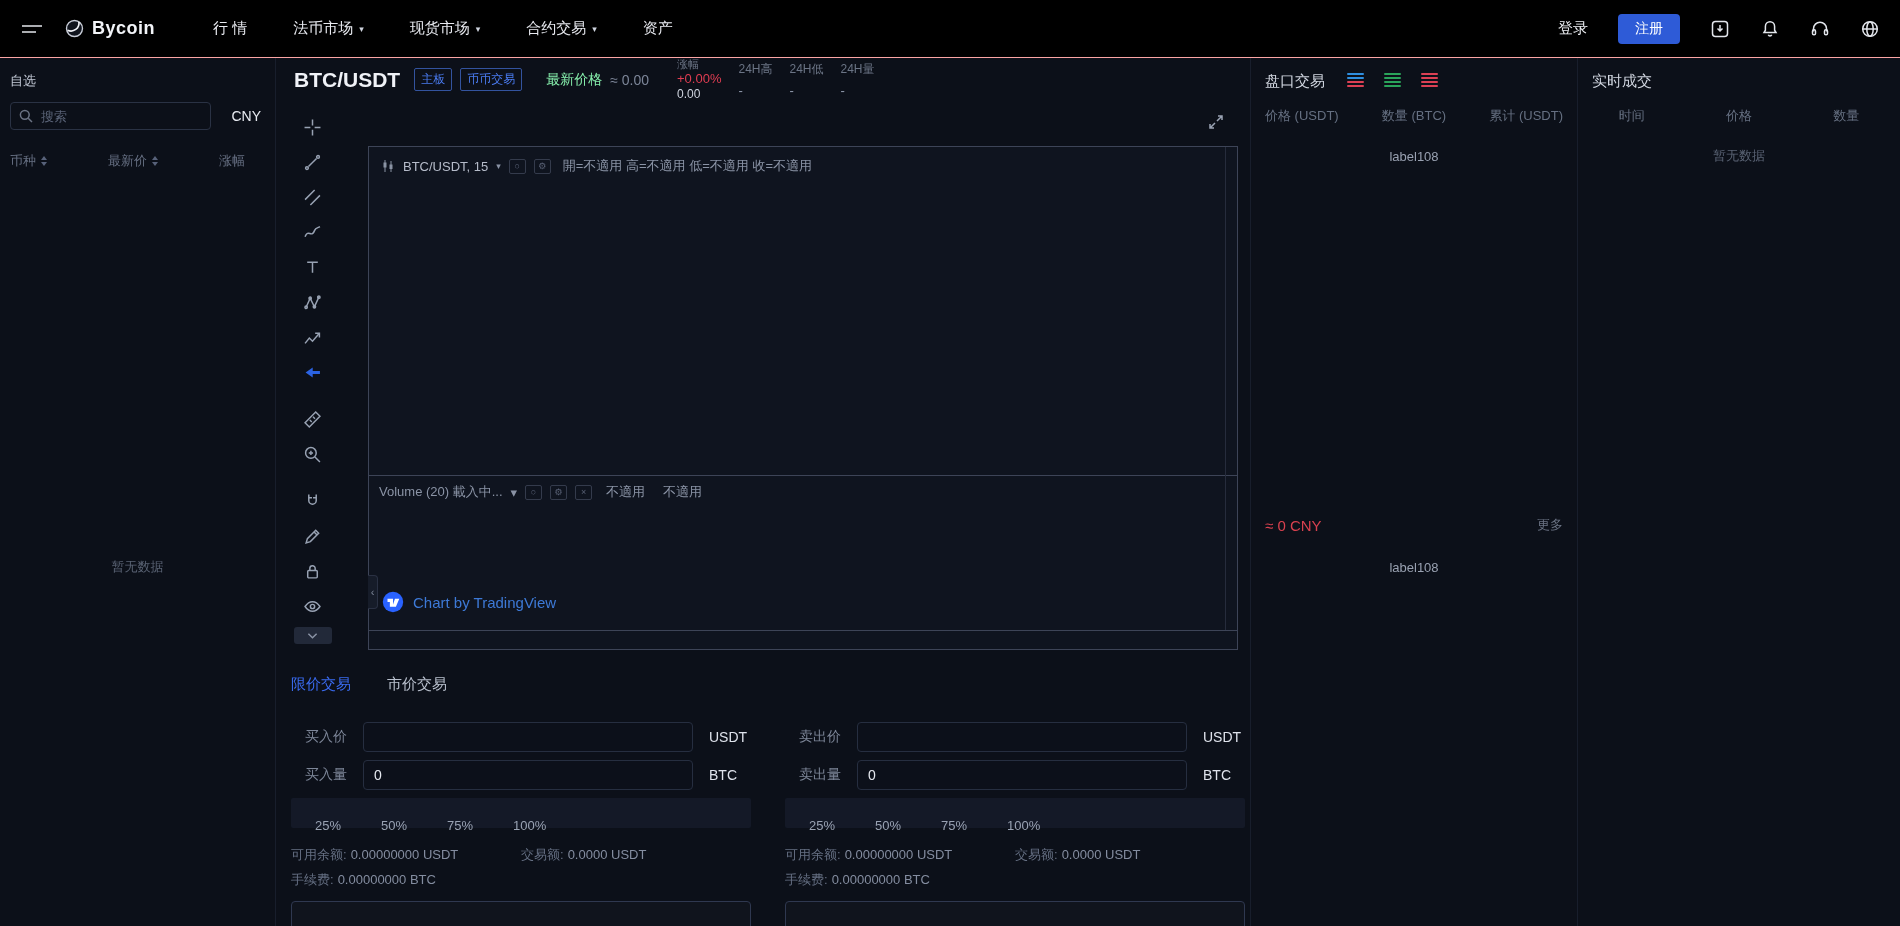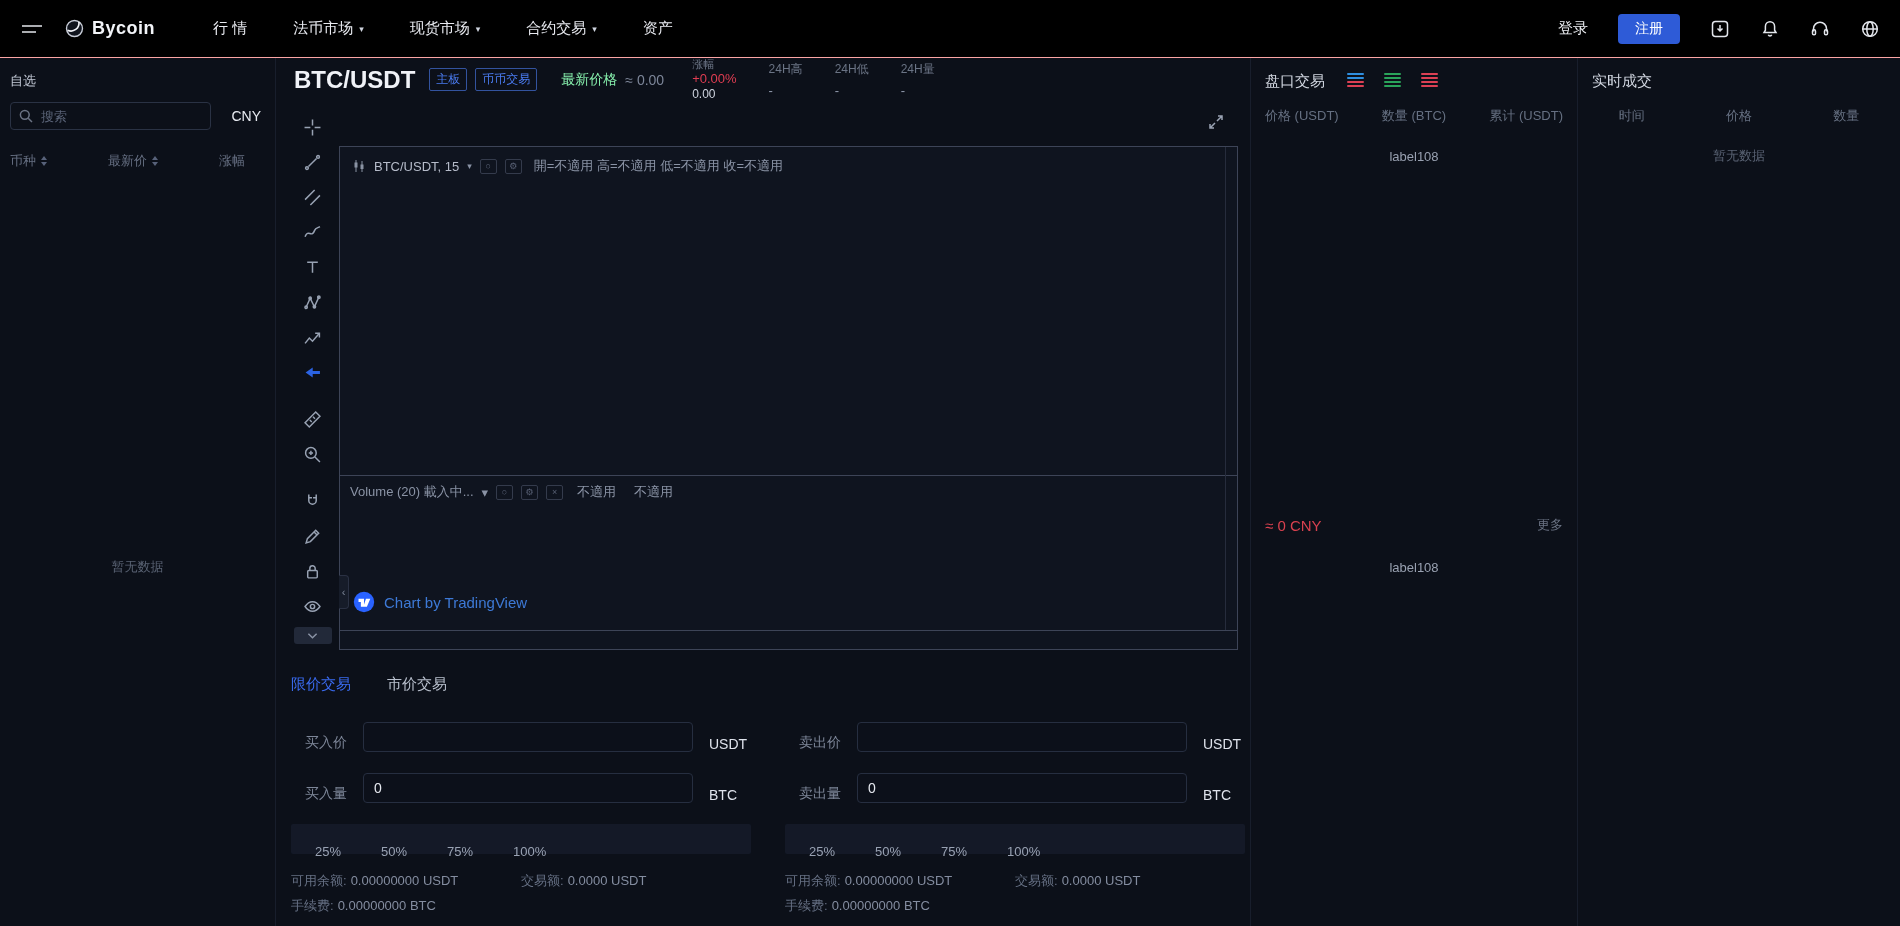--- a/index.html
+++ b/index.html
@@ -62,37 +62,37 @@
   }
   .hcol { display:flex; align-items:center; cursor:pointer; }
   .sorter { display:inline-flex; flex-direction:column; gap:2px; margin-left:5px; }
   .sorter i { width:0; height:0; border-left:3.5px solid transparent; border-right:3.5px solid transparent; }
   .sorter .up { border-bottom:4px solid #58627a; }
   .sorter .dn { border-top:4px solid #58627a; }
   .watchlist .empty-text { margin-top:388px; }
 
   
   .market-header { display:flex; align-items:center; height:51px; padding-left:18px; }
-  .pair { font-size:24px; font-weight:bold; color:#f0f2f7; margin-right:14px; }
+  .pair { font-size:21px; font-weight:bold; color:#f0f2f7; margin-right:14px; }
   .badge {
     font-size:12px; color:#4a7bf0; border:1px solid #33539e; border-radius:2px;
     padding:2px 6px; margin-right:8px; white-space:nowrap;
   }
   .lp-label { margin-left:16px; font-size:14px; color:#86efac; }
   .lp-value { margin-left:8px; font-size:14px; color:#7d8699; }
   .change-stack { margin-left:28px; display:flex; flex-direction:column; line-height:1.2; }
   .s-label { font-size:11px; color:#6b7485; }
   .chg-pct { font-size:13px; color:#e03d52; }
   .chg-val { font-size:12px; color:#cfd4df; }
-  .stat { margin-left:32px; display:flex; flex-direction:column; gap:5px; }
+  .stat { margin-left:17px; display:flex; flex-direction:column; gap:5px; }
   .stat .s-label { font-size:12px; }
   .stat .s-val { font-size:13px; color:#949db0; }
 
   
-  .chart-row { display:flex; height:552px; padding-left:10px; }
+  .chart-row { display:flex; height:552px; padding-left:10px;gap:29px; }
   .tv-toolbar { width:53px; display:flex; flex-direction:column; align-items:center; padding-top:12px; gap:7px; }
   .tvicon { width:28px; height:28px; display:flex; align-items:center; justify-content:center; cursor:pointer; border-radius:3px; }
   .tvicon svg { stroke:#98a2b3; fill:none; stroke-width:1.4; }
   .tvicon.gap-before { margin-top:12px; }
   .tb-more {
     margin-top:auto; margin-bottom:6px; width:38px; height:17px; background:#222939;
     border-radius:3px; display:flex; align-items:center; justify-content:center; cursor:pointer;
   }
   .tb-more svg { stroke:#8a93a5; fill:none; stroke-width:1.6; }
 
@@ -123,21 +123,21 @@
   .tv-attr { position:absolute; left:13px; bottom:36px; display:flex; align-items:center; gap:9px; cursor:pointer; }
   .tv-attr span.txt { color:#3d79d6; font-size:15px; }
 
   
   .trade-panel { margin-top:18px; }
   .trade-tabs { display:flex; align-items:center; gap:36px; height:32px; padding-left:15px; font-size:15px; }
   .tab { color:#b9c0cd; cursor:pointer; }
   .tab.active { color:#3a6bf0; }
   .trade-forms { display:flex; gap:34px; padding:22px 26px 0 15px; }
   .tform { flex:1; }
-  .frow { display:flex; align-items:flex-end; margin-bottom:21px; }
+  .frow { display:flex; align-items:center; margin-bottom:8px; }
   .flabel { width:56px; text-align:right; font-size:14px; color:#7d8698; flex:none; }
   .finput {
     flex:1; height:30px; margin:0 16px; background:#0c101a; border:1px solid #262e40;
     border-radius:4px; color:#e6e9f0; font-size:14px; padding:0 10px;
     font-family:inherit; outline:none;
   }
   .funit { width:42px; font-size:14px; color:#dfe3ec; flex:none; }
   .percent-row {
     margin-top:2px; height:30px; background:#141927; border-radius:2px;
     display:flex; align-items:center; gap:40px; padding-left:24px;

